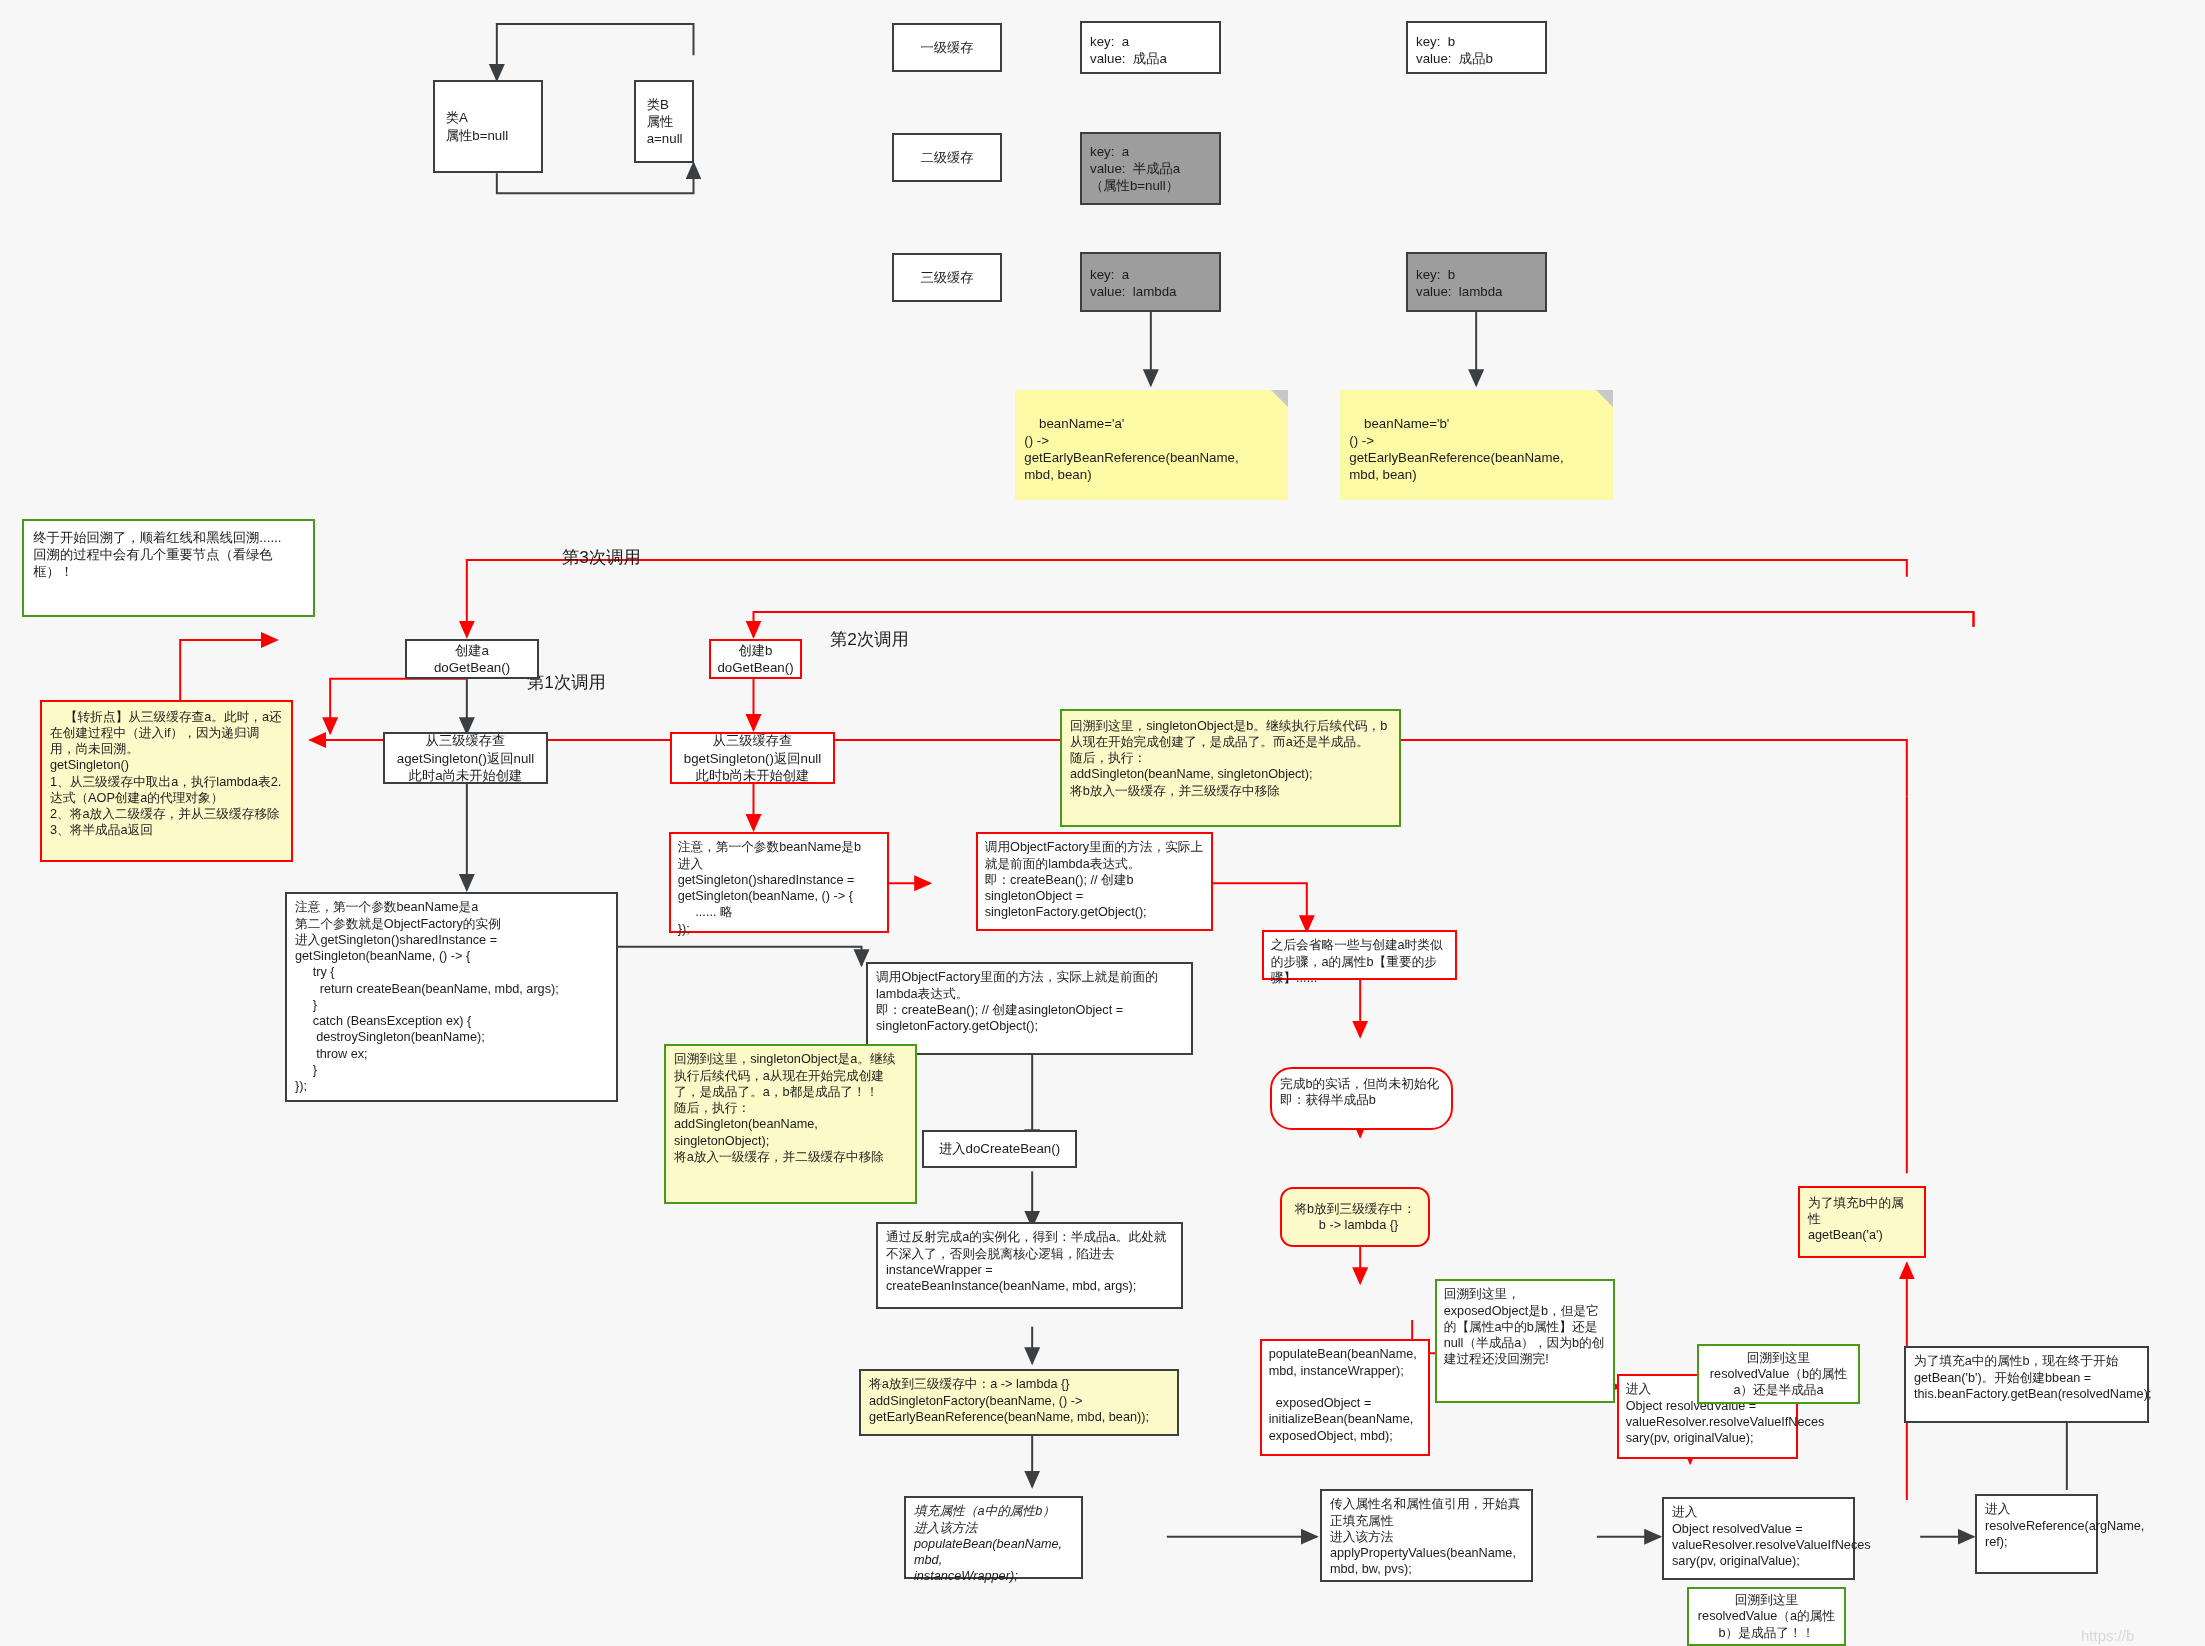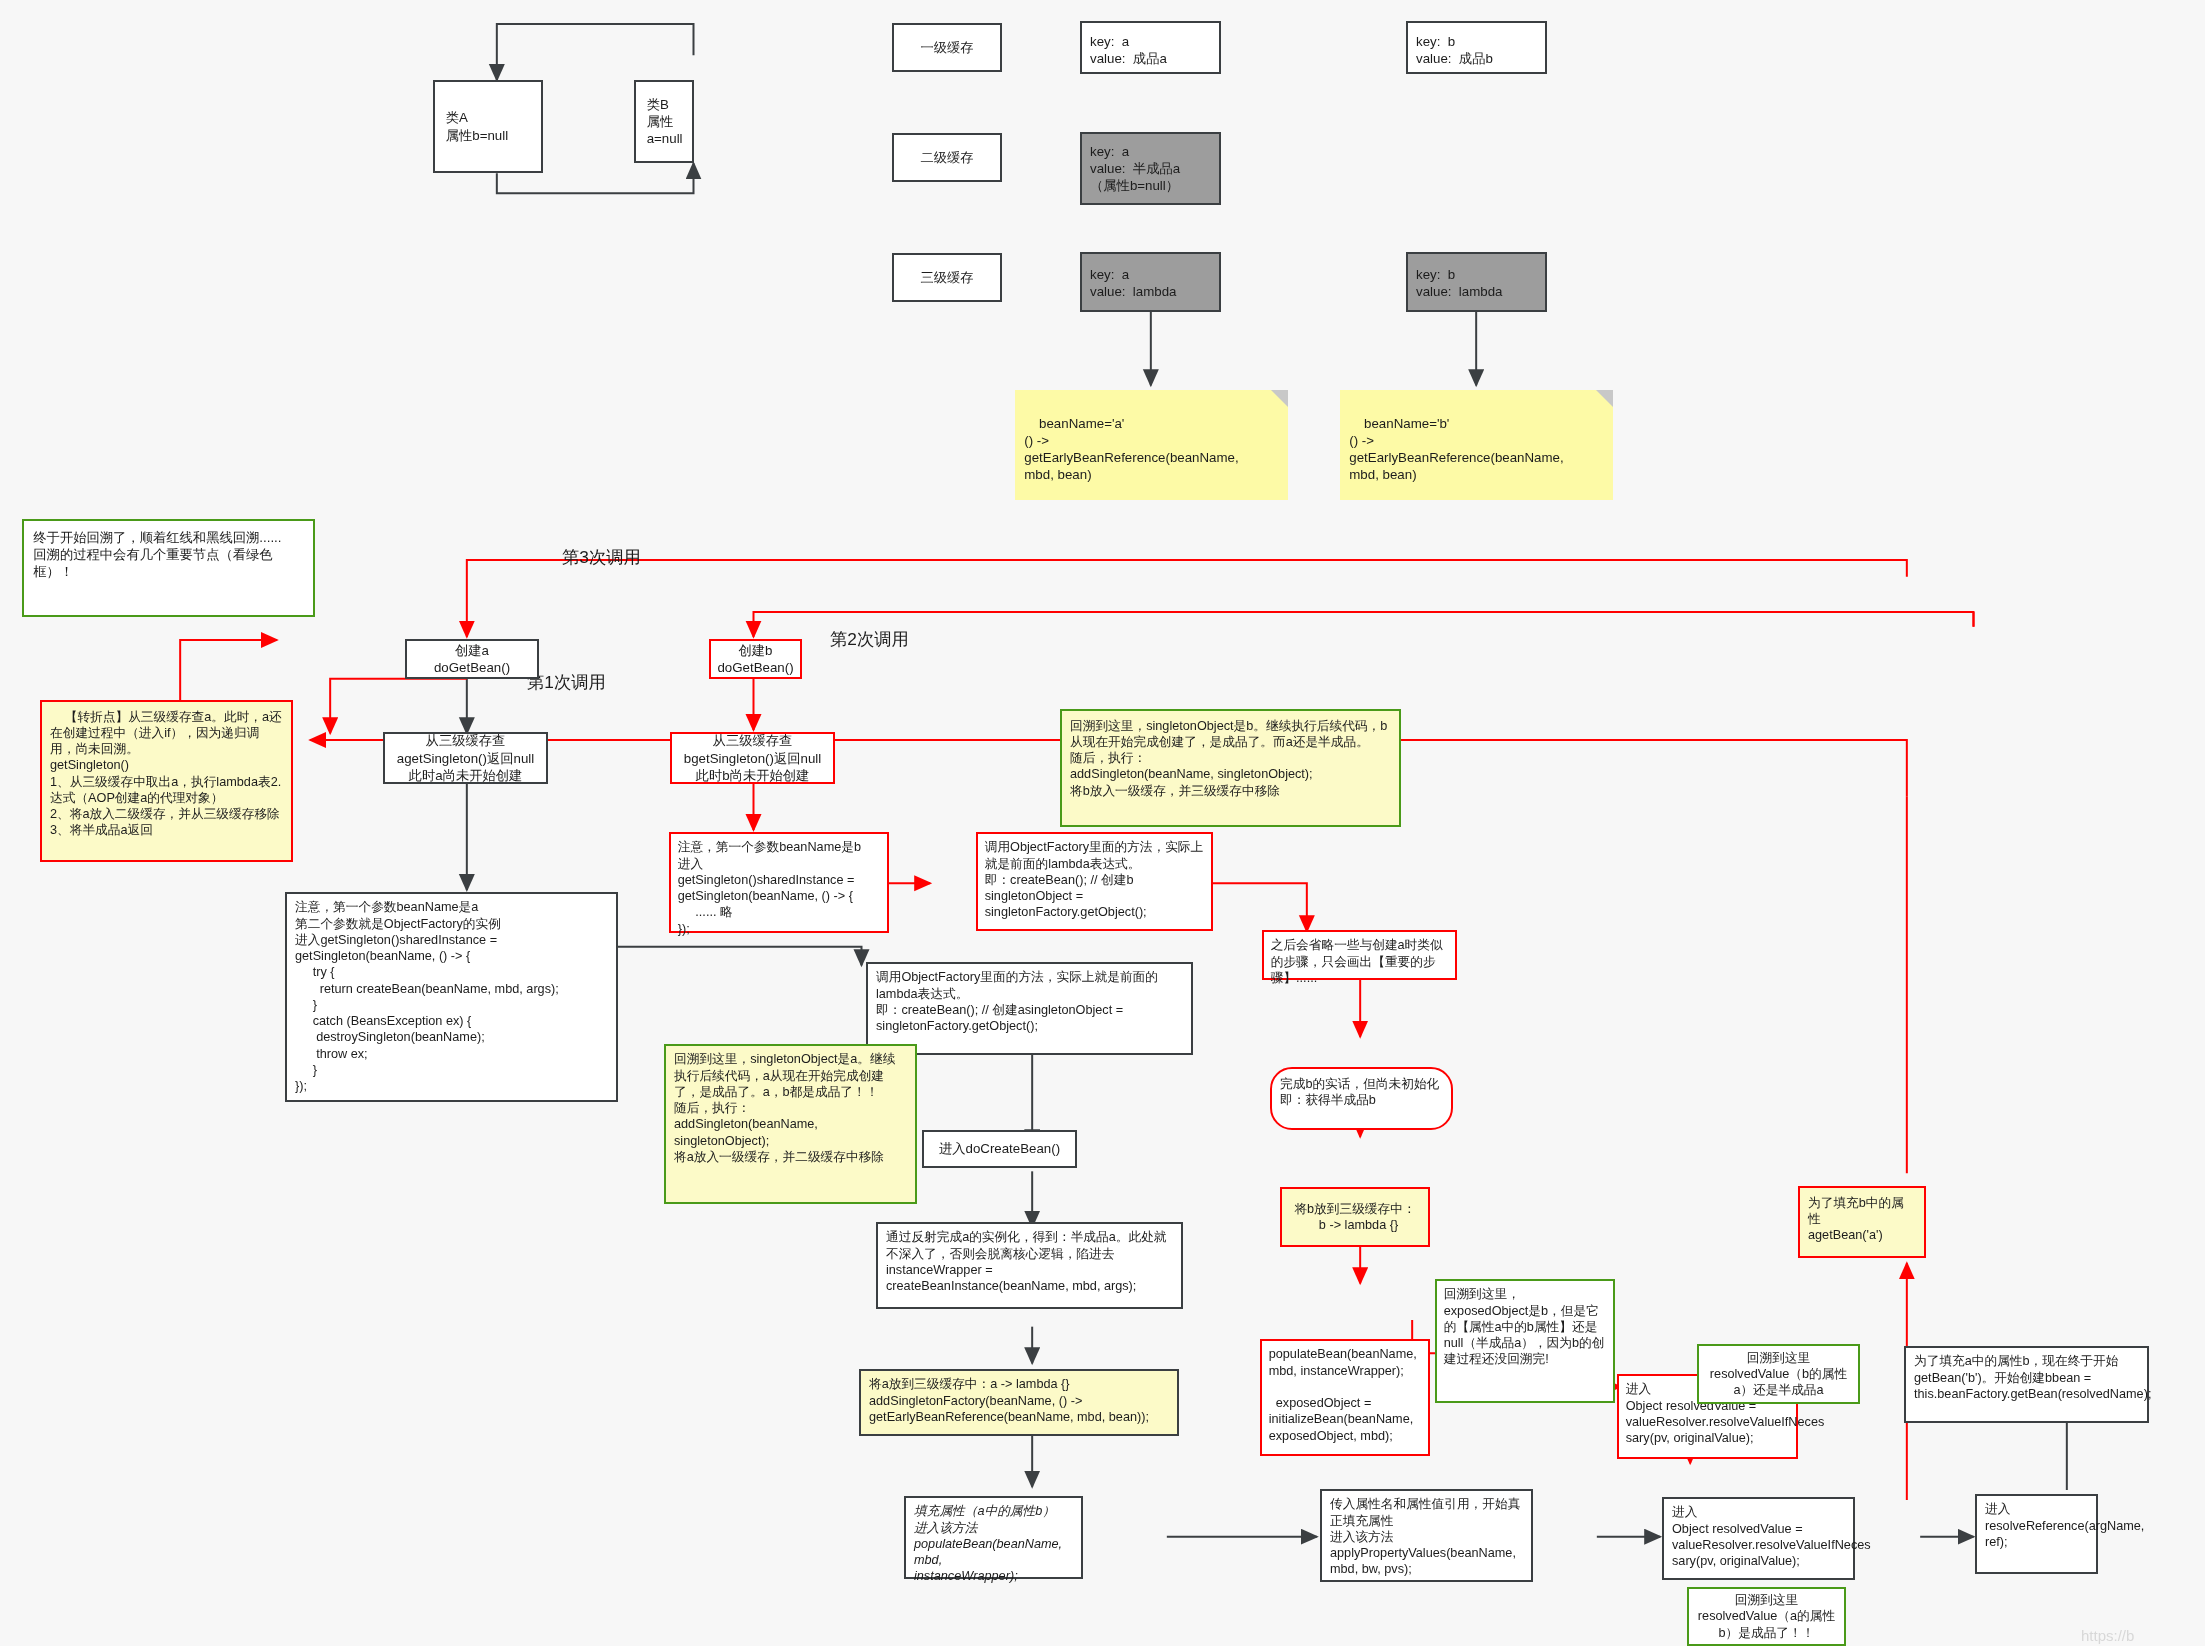--- a/index.html
+++ b/index.html
@@ -172,26 +172,26 @@
   <div class="node" style="left:866px;top:962px;width:327px;height:93px;padding:5.3px 8px;font-size:12.7px;">调用ObjectFactory里面的方法，实际上就是前面的lambda表达式。
 即：createBean(); // 创建asingletonObject =
 singletonFactory.getObject();</div>
 
   <div class="node green yellow" style="left:664px;top:1044px;width:253px;height:160px;padding:5.3px 8px;font-size:12.7px;">回溯到这里，singletonObject是a。继续执行后续代码，a从现在开始完成创建了，是成品了。a，b都是成品了！！
 随后，执行：
 addSingleton(beanName,
 singletonObject);
 将a放入一级缓存，并二级缓存中移除</div>
 
-  <div class="node red" style="left:1262px;top:930px;width:195px;height:50px;padding:5.3px 6.7px;font-size:12.7px;">之后会省略一些与创建a时类似的步骤，只会画出【重要的步骤】......</div>
+  <div class="node red" style="left:1262px;top:930px;width:195px;height:50px;padding:5.3px 6.7px;font-size:12.7px;">之后会省略一些与创建a时类似的步骤，a的属性b【重要的步骤】......</div>
 
   <div class="node red" style="left:1270px;top:1067px;width:183px;height:63px;padding:6.7px 8px;font-size:12.7px;border-radius:22px;">完成b的实话，但尚未初始化
 即：获得半成品b</div>
 
-  <div class="node red yellow center" style="left:1280px;top:1187px;width:150px;height:60px;font-size:12.7px;">将b放到三级缓存中：
+  <div class="node red yellow center" style="left:1280px;top:1187px;width:150px;height:60px;font-size:12.7px;border-radius:13px;">将b放到三级缓存中：
   b -&gt; lambda {}</div>
 
   <div class="node center" style="left:922px;top:1130px;width:155px;height:38px;">进入doCreateBean()</div>
 
   <div class="node" style="left:876px;top:1222px;width:307px;height:87px;padding:5.3px 8px;font-size:12.7px;">通过反射完成a的实例化，得到：半成品a。此处就不深入了，否则会脱离核心逻辑，陷进去
 instanceWrapper =
 createBeanInstance(beanName, mbd, args);</div>
 
   <div class="node yellow" style="left:859px;top:1369px;width:320px;height:67px;padding:5.3px 8px;font-size:12.7px;">将a放到三级缓存中：a -&gt; lambda {}
 addSingletonFactory(beanName, () -&gt;

